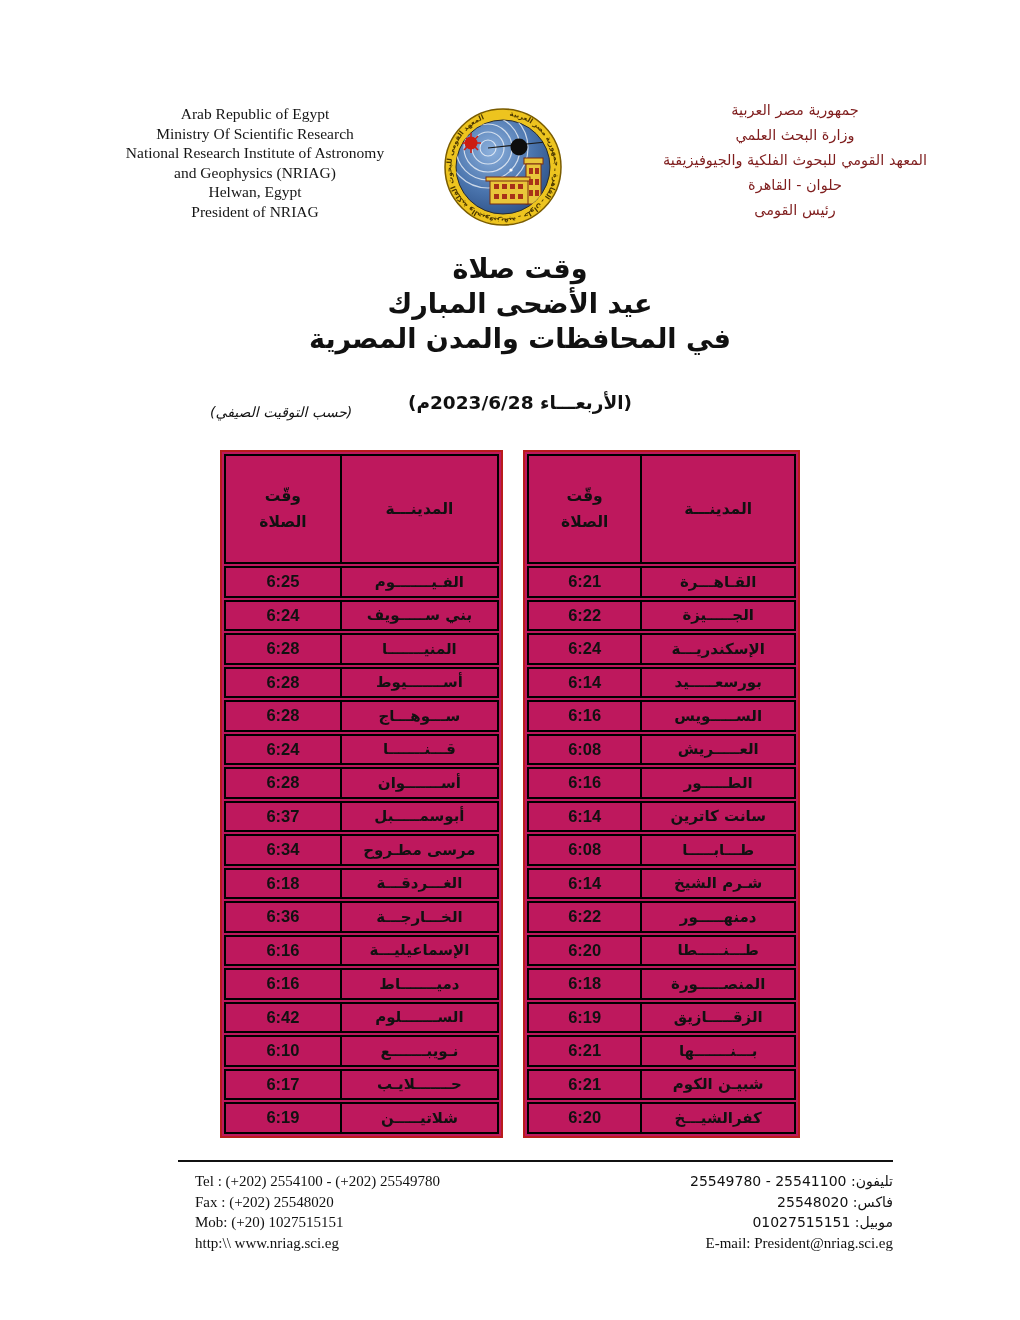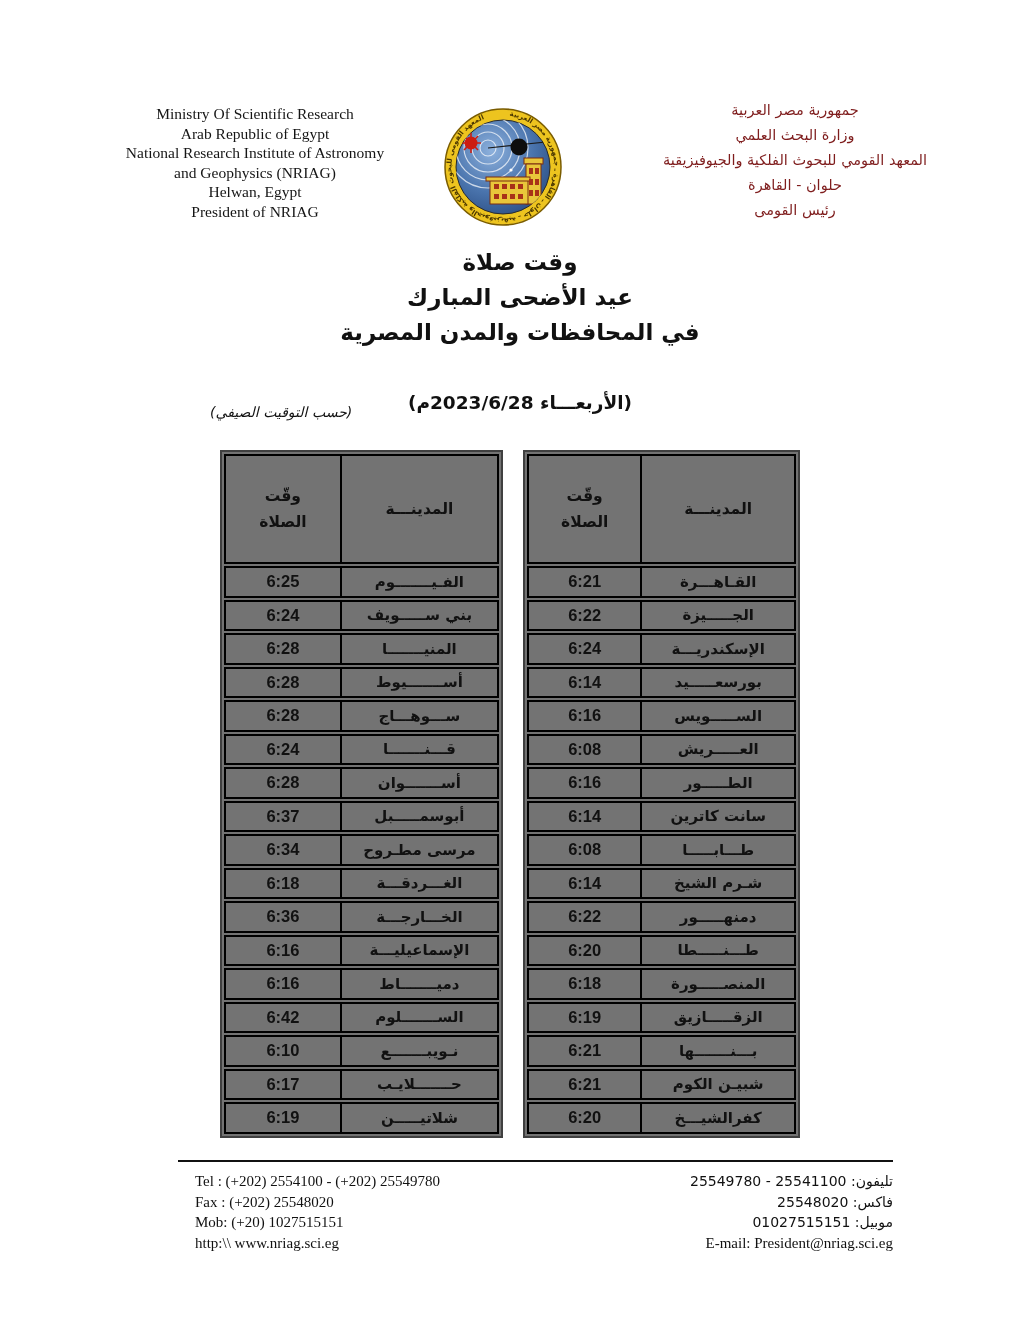--- a/index.html
+++ b/index.html
@@ -23,48 +23,48 @@
   .letterhead-ar {
     position: absolute; left: 628px; top: 98px; width: 334px;
     direction: rtl; text-align: center;
     font-family: "DejaVu Sans", sans-serif;
     font-size: 14.5px; line-height: 25px;
     color: #7f1d1d;
   }
   .logo-wrap { position: absolute; left: 440px; top: 106px; width: 126px; height: 122px; }
   
   .title-block {
-    position: absolute; left: 210px; top: 245px; width: 620px;
+    position: absolute; left: 210px; top: 251px; width: 620px;
     direction: rtl; text-align: center;
-    font-weight: bold; font-size: 23px; line-height: 35px;
+    font-weight: bold; font-size: 27px; line-height: 35px;
     font-family: "DejaVu Sans", sans-serif;
   }
   .date-line {
     position: absolute; left: 210px; top: 392px; width: 620px;
     direction: rtl; text-align: center;
     font-weight: bold; font-size: 18.5px;
   }
   .note-line {
     position: absolute; left: 210px; top: 404px; width: 620px;
     direction: rtl; text-align: left;
     font-size: 14px;
     font-style: italic;
   }
   
   .tables-wrap {
     position: absolute; left: 220px; top: 450px; width: 580px;
     direction: rtl;
     display: flex; gap: 20px;
   }
   .ptable {
-    border: 2px solid #404040;
+    border: 2px solid #b91c1c;
     padding: 2px;
     display: flex; flex-direction: column; gap: 2px;
     box-sizing: border-box;
-    background: #737373;
+    background: #be185d;
   }
   .ptable.first  { width: 277px; }
   .ptable.second { width: 283px; }
   .prow {
     border: 2px solid #000;
     display: flex;
     height: 31.5px;
     box-sizing: border-box;
     flex: none;
   }
@@ -109,22 +109,22 @@
     font-size: 14px; line-height: 20.5px;
   }
   .footer-right .ltr-line { direction: ltr; unicode-bidi: embed; font-family: "Liberation Serif", serif; font-size: 15px; }
 </style>
 </head>
 <body>
 
 <div class="page">
 
   <div class="letterhead-en">
+    <div>Arab Republic of Egypt</div>
     <div>Ministry Of Scientific Research</div>
-    <div>Arab Republic of Egypt</div>
     <div>National Research Institute of Astronomy</div>
     <div>and Geophysics (NRIAG)</div>
     <div>Helwan, Egypt</div>
     <div>President of NRIAG</div>
   </div>
 
   <div class="logo-wrap">
     <svg width="126" height="122" viewBox="0 0 126 122">
       <defs>
         <radialGradient id="bluegrad" cx="38%" cy="33%" r="80%">

